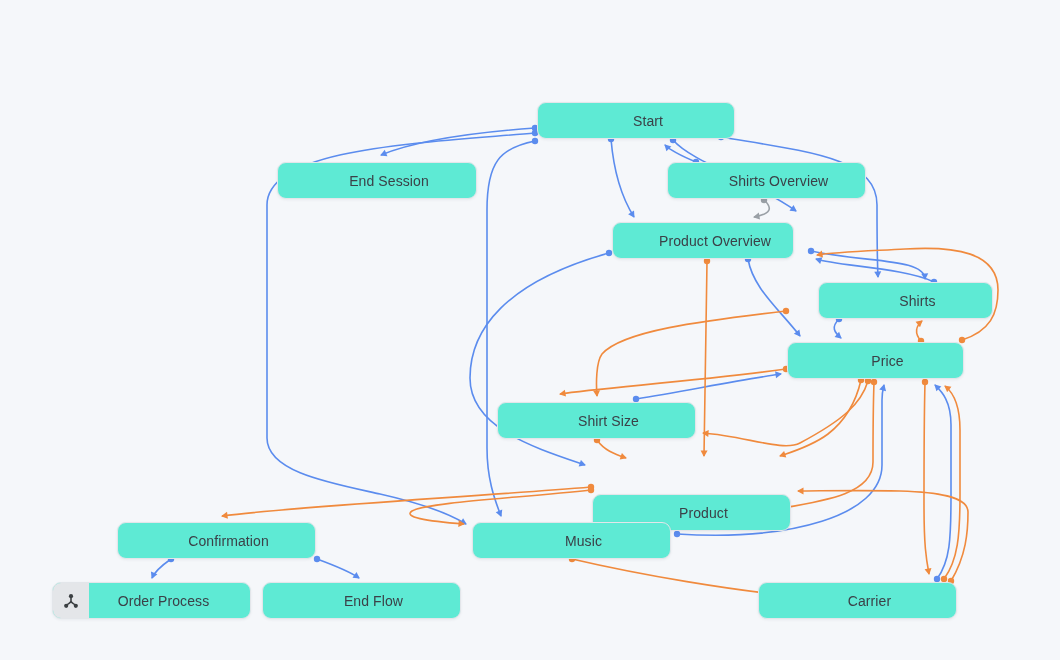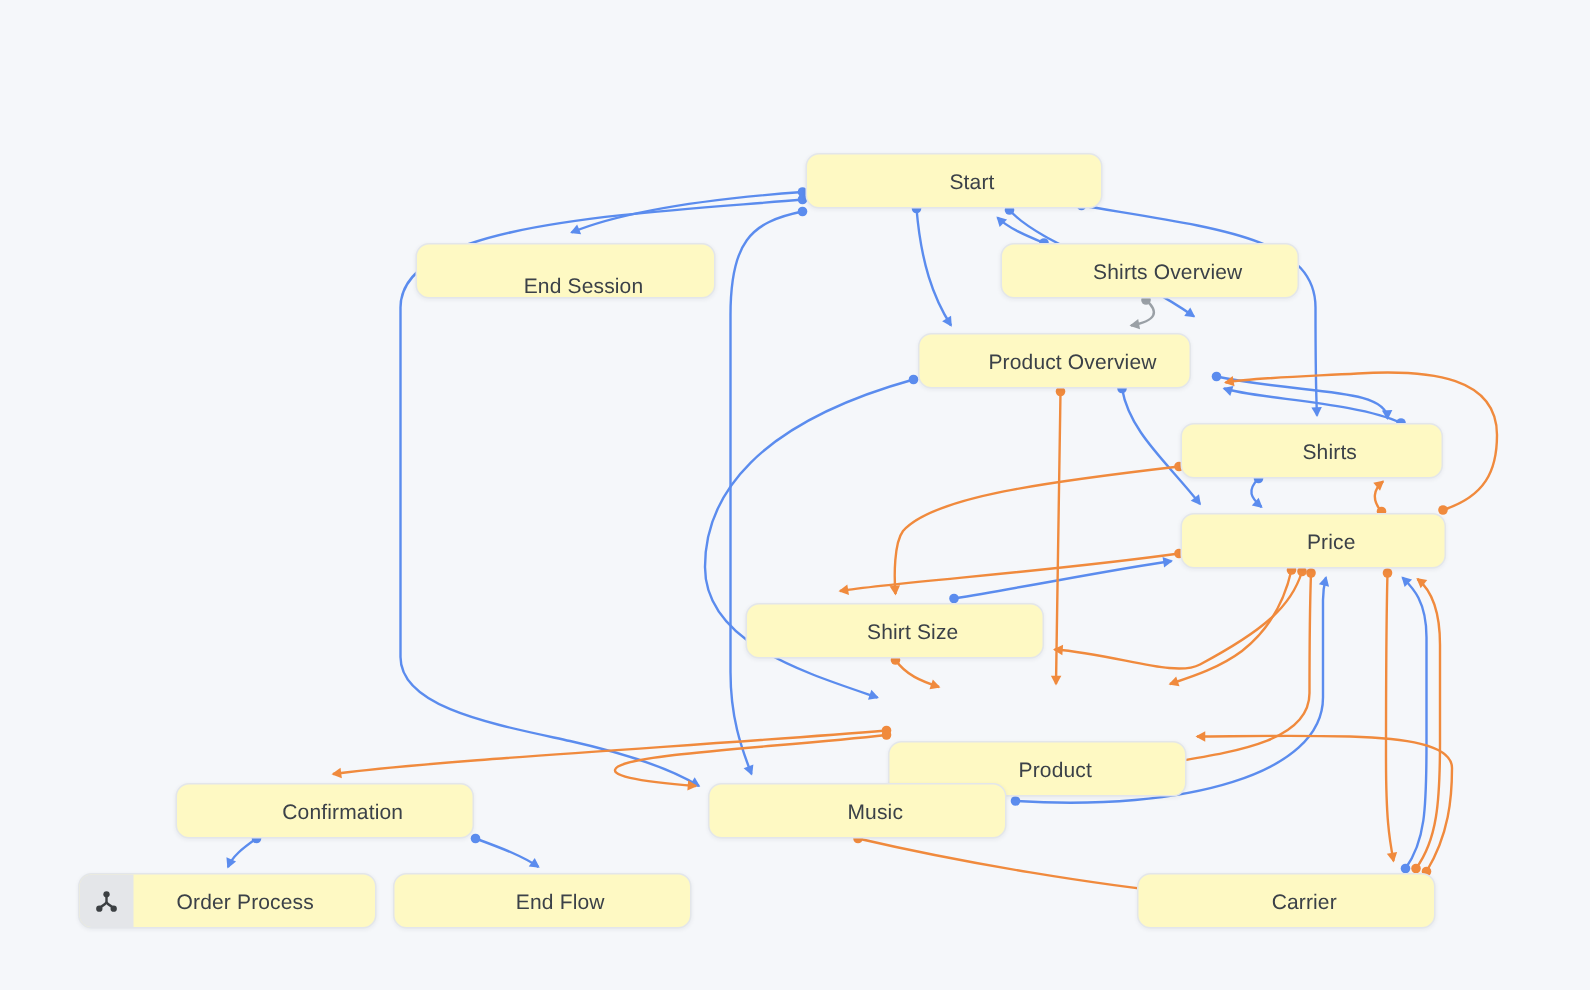--- a/index.html
+++ b/index.html
@@ -5,21 +5,21 @@
   html,body{margin:0;padding:0;}
   body{
     width:1060px;height:660px;overflow:hidden;
     font-family:"Liberation Sans","DejaVu Sans",sans-serif;
     background:#f5f7fa;
   }
   #canvas{position:relative;width:1060px;height:660px;}
   #edges-svg{position:absolute;left:0;top:0;width:1060px;height:660px;}
   .node{
     position:absolute;
-    background:#fef9c3;
+    background:#5eead4;
     border:1px solid #e3e6ea;
     border-radius:9px;
     box-shadow:0 1px 3px rgba(20,30,50,.06);
     display:flex;align-items:center;justify-content:center;
     box-sizing:border-box;
     padding-left:24px;
   }
   .node .label{
     font-size:14px;
     font-weight:500;
@@ -120,30 +120,30 @@
         <circle cx="868" cy="381" r="3.2" fill="#f08a3d"></circle>
         <circle cx="861" cy="380" r="3.2" fill="#f08a3d"></circle>
         <circle cx="951" cy="581" r="3.2" fill="#f08a3d"></circle>
         <circle cx="764" cy="200" r="3.2" fill="#9aa0a6"></circle>
       </g>
   </svg>
   <div id="nodes-layer">
       <div class="node" style="left: 537px; top: 102px; width: 198px; height: 37px;">
         <span class="label">Start</span>
       </div>
-      <div class="node" style="left: 277px; top: 162px; width: 200px; height: 37px; align-items: flex-end;">
+      <div class="node" style="left: 277px; top: 162px; width: 200px; height: 37px;">
         <span class="label">End Session</span>
       </div>
       <div class="node" style="left: 667px; top: 162px; width: 199px; height: 37px;">
         <span class="label">Shirts Overview</span>
       </div>
       <div class="node" style="left: 612px; top: 222px; width: 182px; height: 37px;">
         <span class="label">Product Overview</span>
       </div>
-      <div class="node" style="left: 787px; top: 282px; width: 175px; height: 37px;">
+      <div class="node" style="left: 818px; top: 282px; width: 175px; height: 37px;">
         <span class="label">Shirts</span>
       </div>
       <div class="node" style="left: 787px; top: 342px; width: 177px; height: 37px;">
         <span class="label">Price</span>
       </div>
       <div class="node" style="left: 497px; top: 402px; width: 199px; height: 37px;">
         <span class="label">Shirt Size</span>
       </div>
       <div class="node" style="left: 592px; top: 462px; width: 199px; height: 37px; margin-top: 32px;">
         <span class="label">Product</span>

